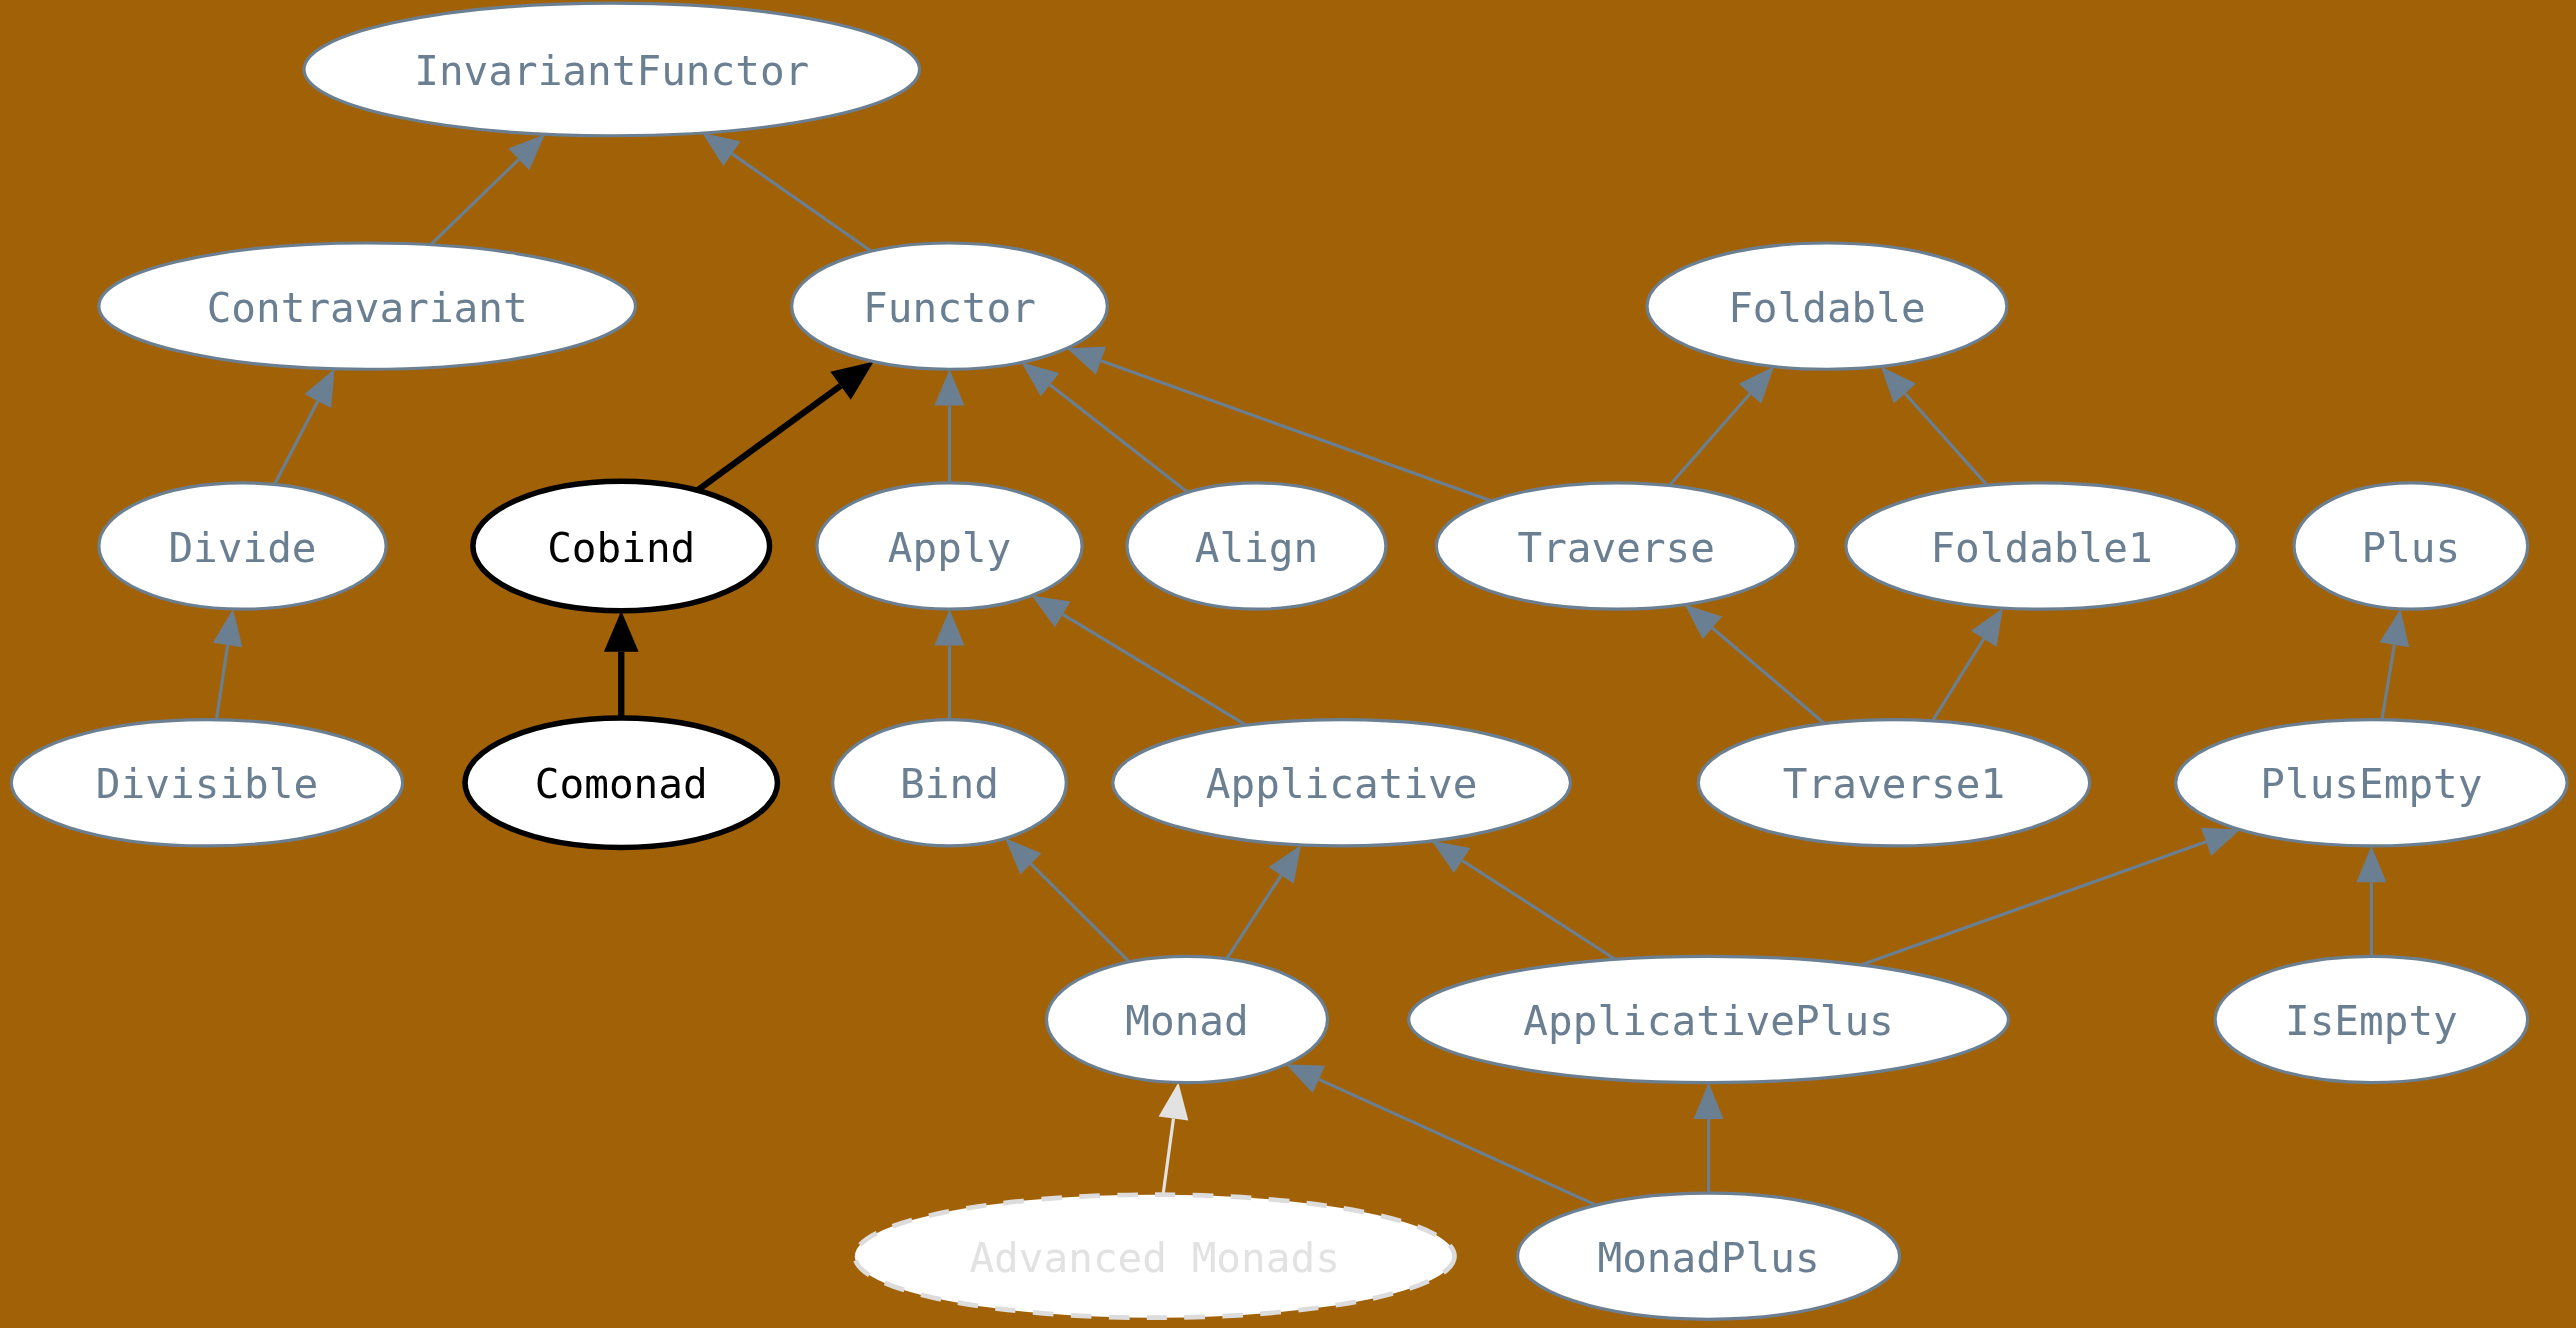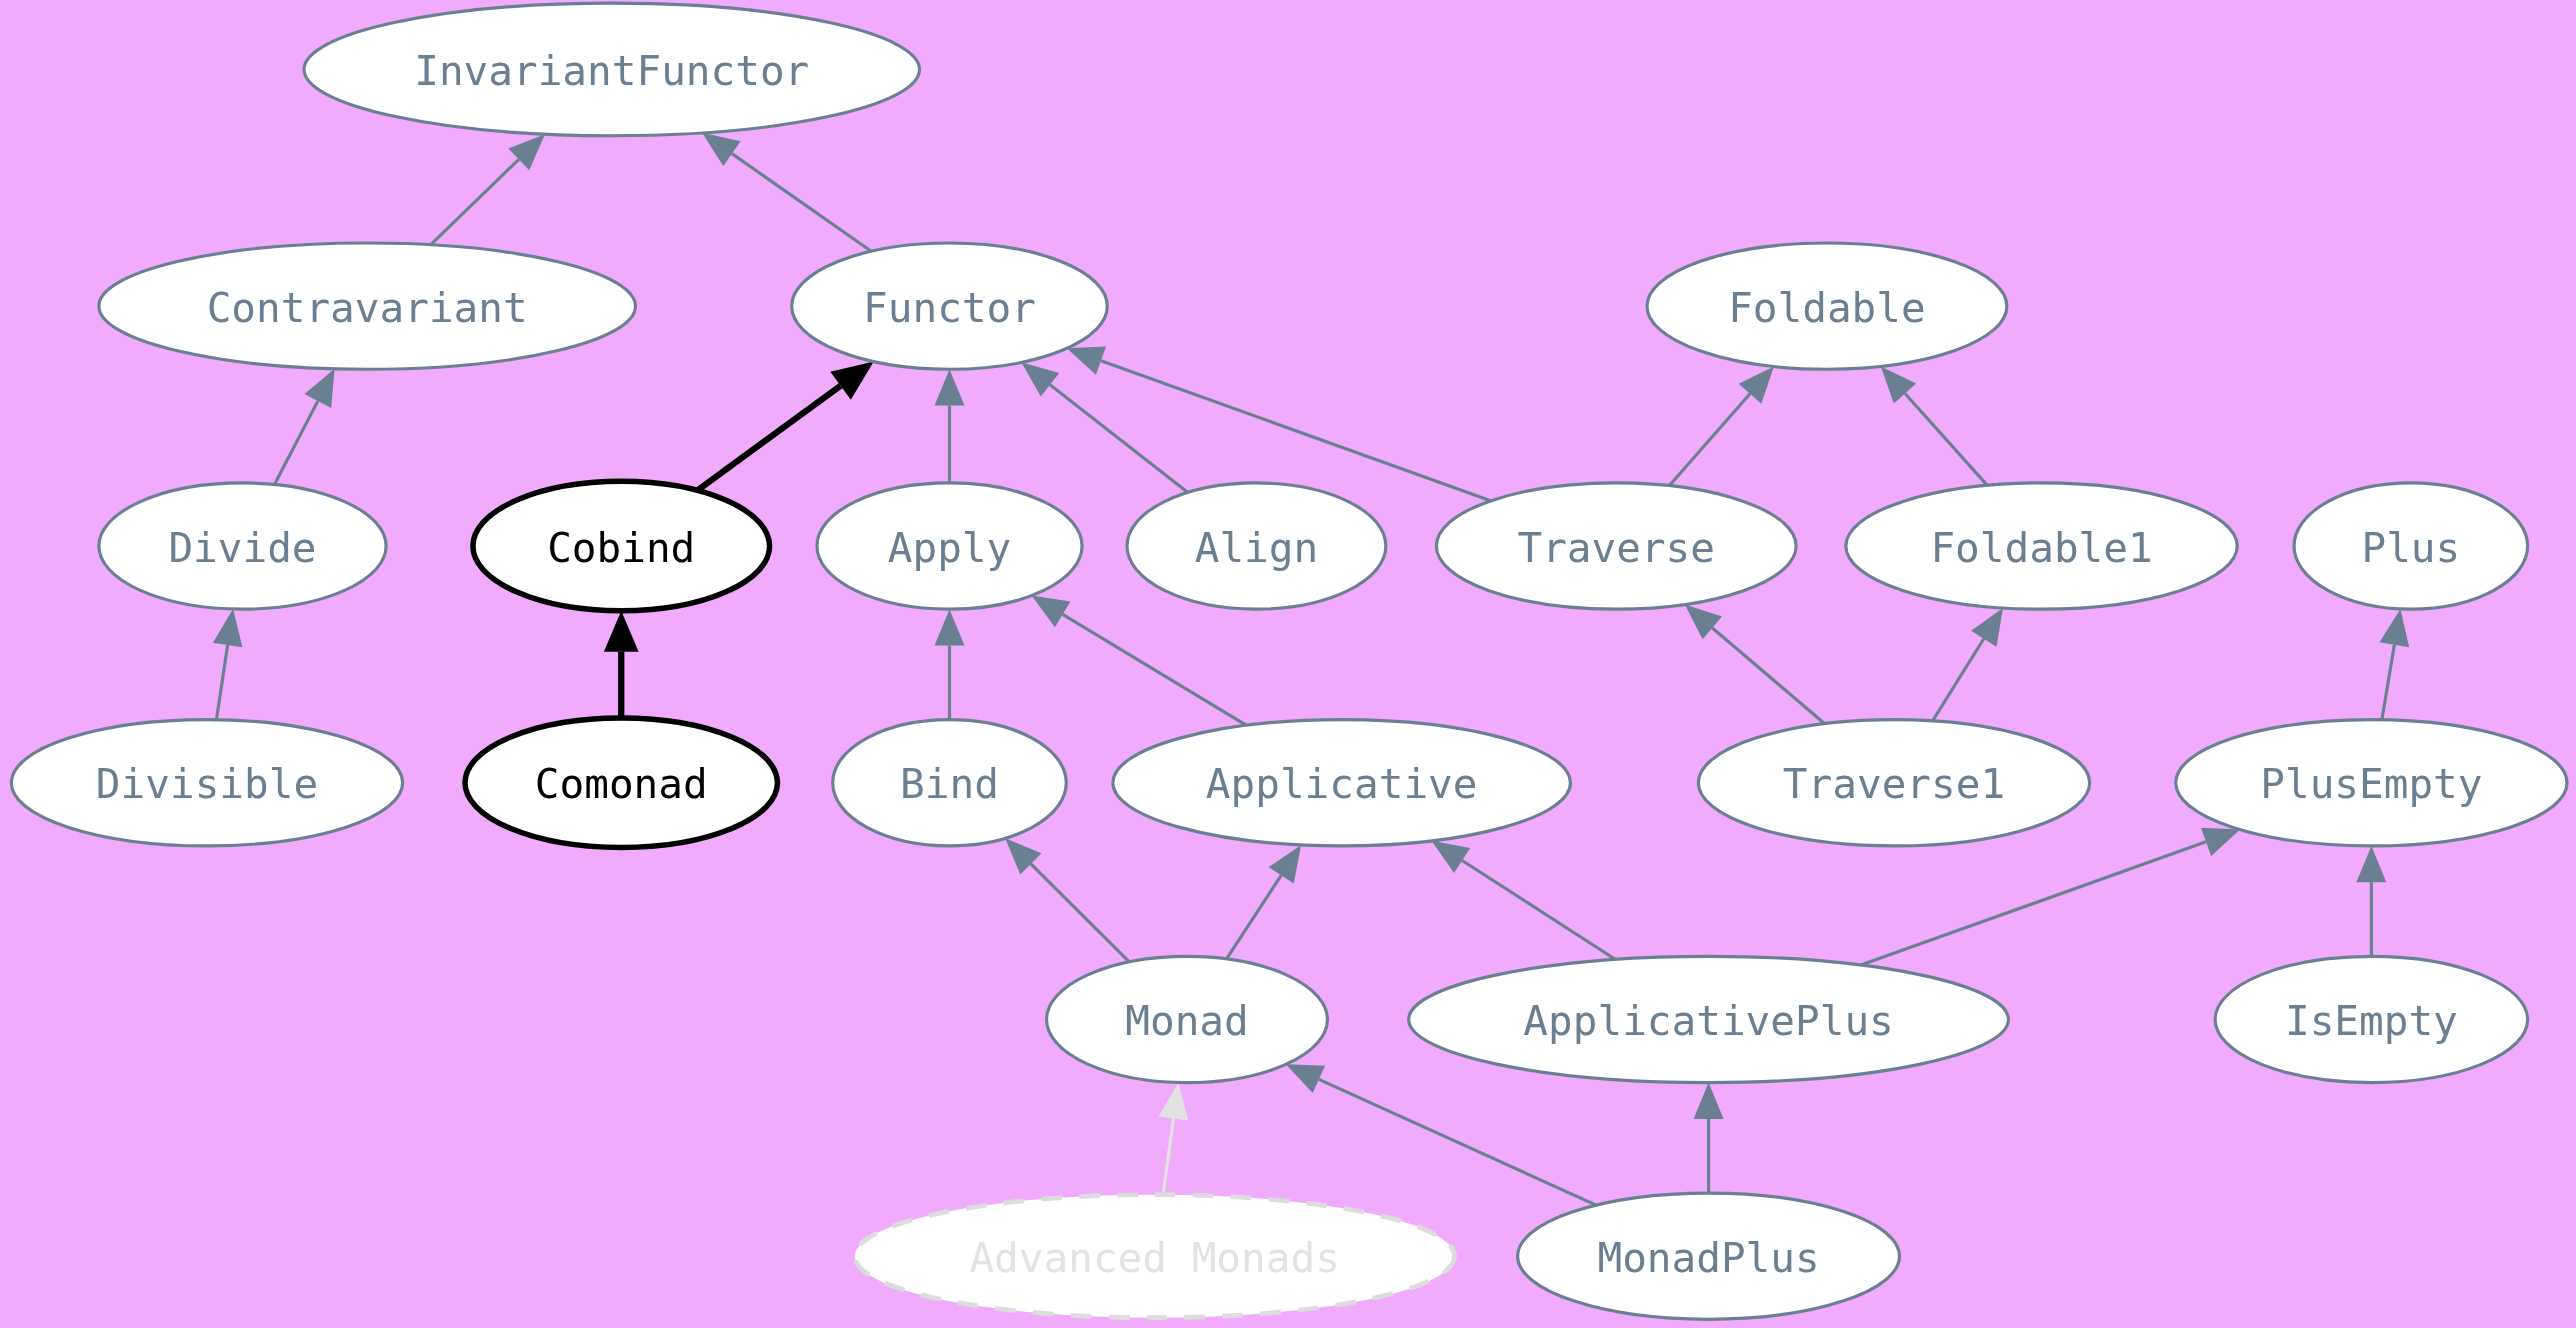--- a/index.html
+++ b/index.html
@@ -10,21 +10,21 @@
   body {
     width: 2576px;
     height: 1328px;
     overflow: hidden;
     font-family: "DejaVu Sans Mono", "Liberation Mono", monospace;
   }
   #graph-root {
     position: relative;
     width: 2576px;
     height: 1328px;
-    background: #f0abfc;
+    background: #a16207;
   }
   svg#graph-svg {
     display: block;
     width: 2576px;
     height: 1328px;
   }
   .node-ellipse {
     fill: #ffffff;
     stroke: #6b7f92;
     stroke-width: 4;

